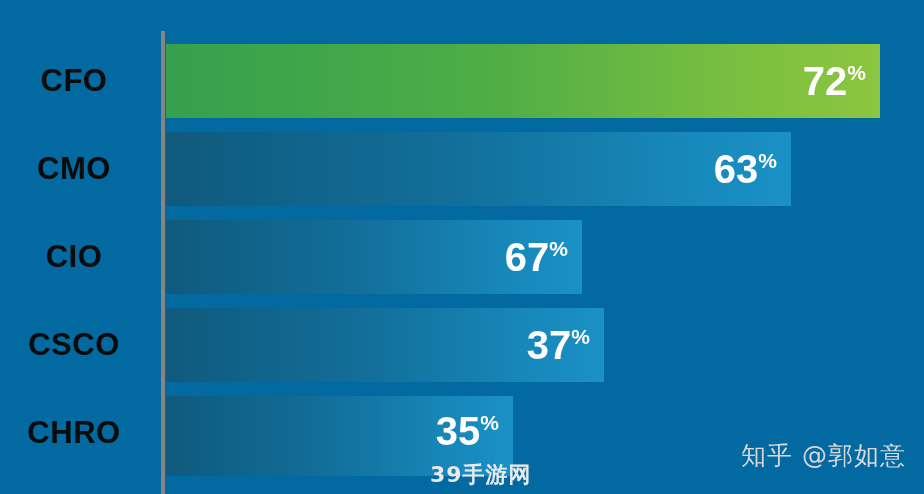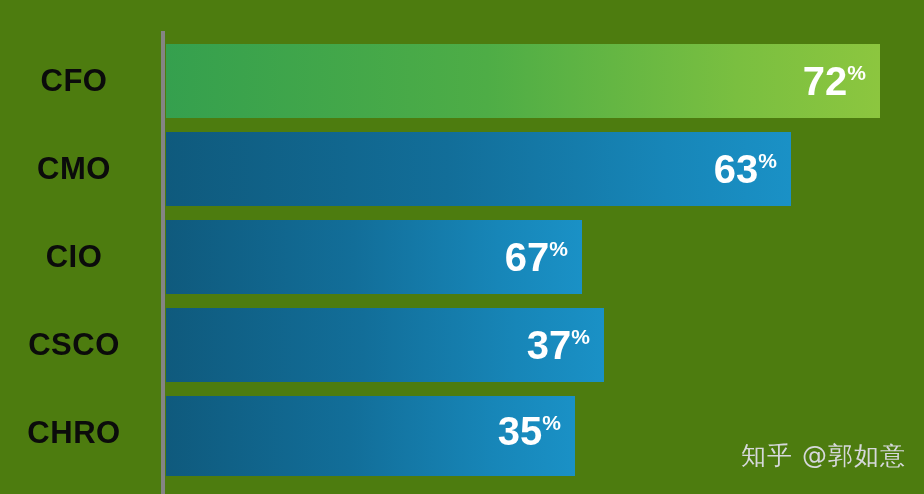--- a/index.html
+++ b/index.html
@@ -13,21 +13,21 @@
 
   body {
     font-family: "Liberation Sans", sans-serif;
     position: relative;
   }
 
   #chart-root {
     position: relative;
     width: 924px;
     height: 494px;
-    background: #4d7c0f;
+    background: #0369a1;
   }
 
   
   .axis-line {
     position: absolute;
     left: 161px;
     top: 31px;
     width: 4px;
     height: 463px;
     background: #848484;
@@ -166,26 +166,27 @@
       <div class="bar blue" style="width:438px;text-decoration:underline;">
         <div class="bar-value">
           <span class="num">37</span>
           <span class="pct">%</span>
         </div>
       </div>
     </div>
 
     <div class="bar-row" style="top:395px;">
       <div class="cat-label">CHRO</div>
-      <div class="bar blue" style="width:409px;height:80px;">
+      <div class="bar blue" style="width:347px;height:80px;">
         <div class="bar-value" style="top:44%;">
           <span class="num">35</span>
           <span class="pct">%</span>
         </div>
       </div>
     </div>
 
   </div>
 
+  <div class="wm-center">39手游网</div>
 
   <div class="wm-zhihu">知乎 @郭如意</div>
 
 </div>
 
 </body></html>

